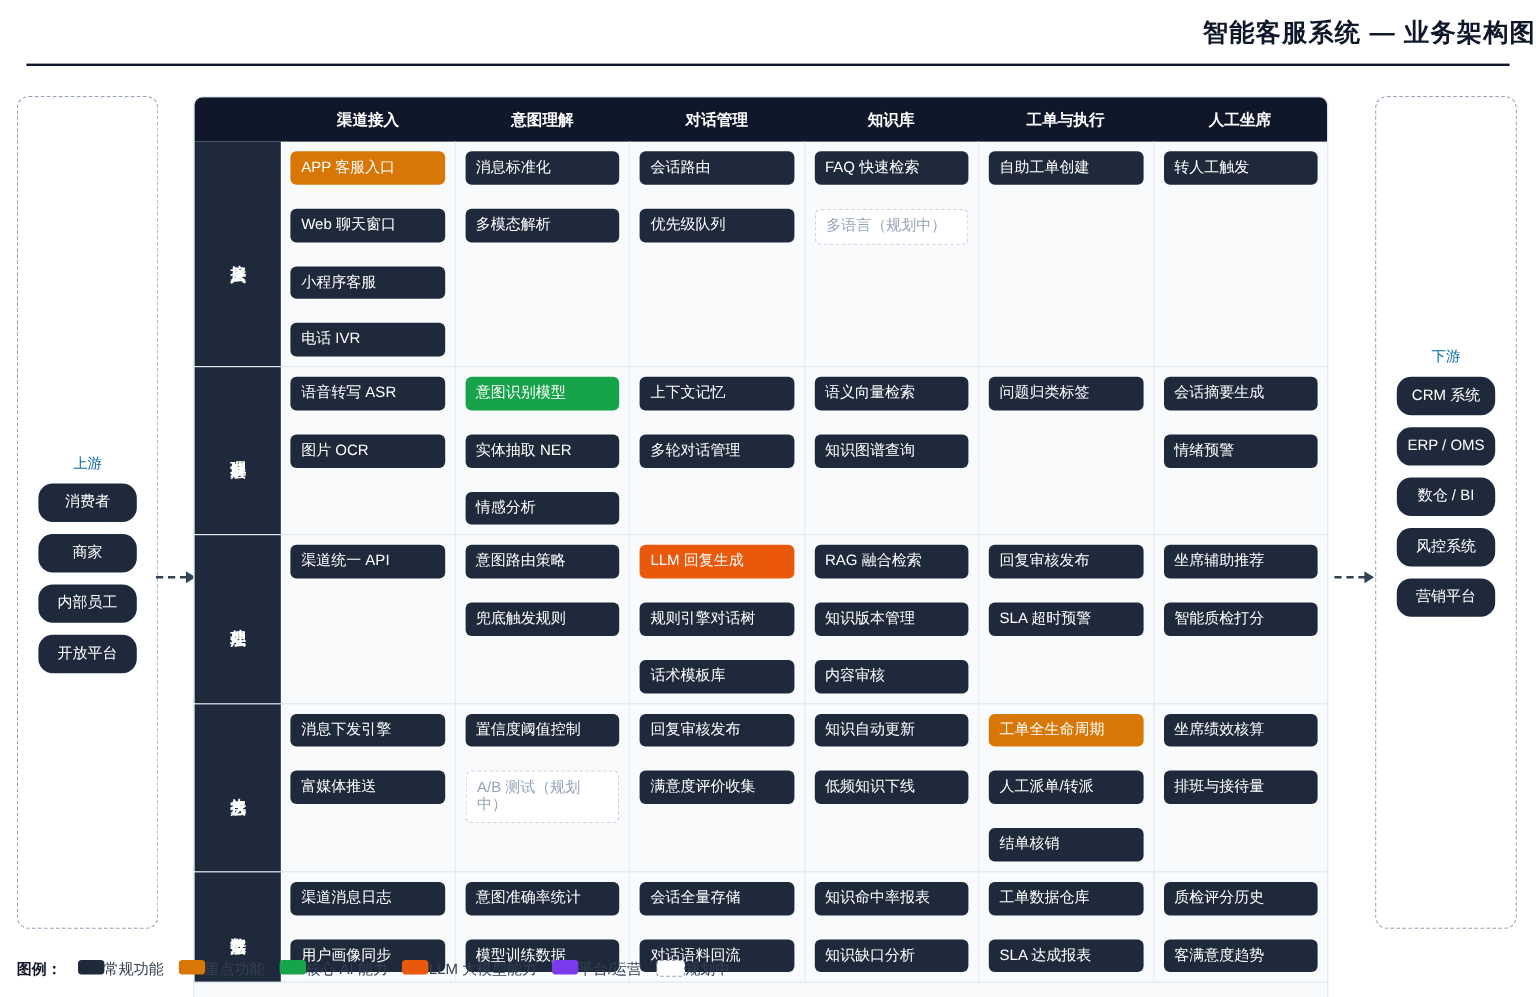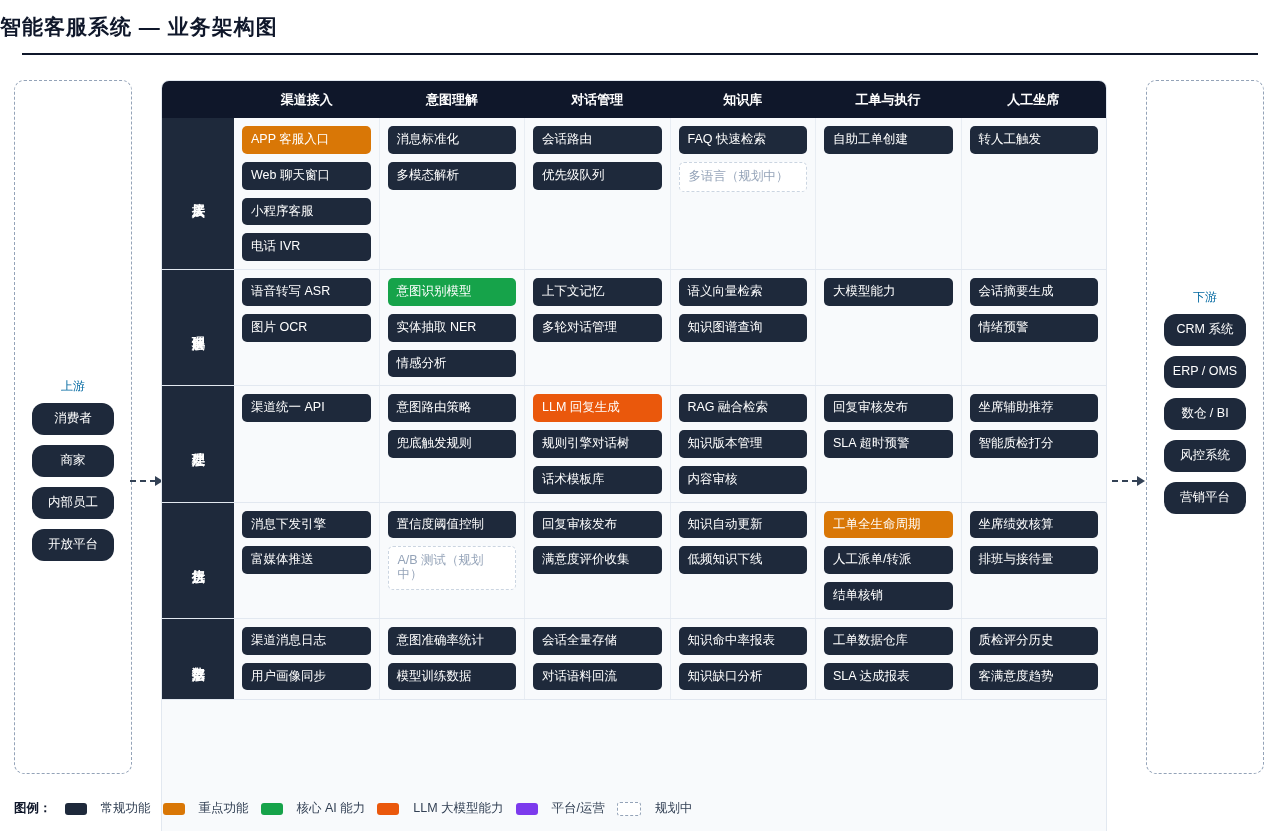--- a/index.html
+++ b/index.html
@@ -3,21 +3,21 @@
 <meta charset="utf-8">
 <style>
   html,body{margin:0;padding:0;}
   body{
     width:1280px;height:831px;background:#ffffff;
     font-family:"Liberation Sans","DejaVu Sans",sans-serif;
     color:#1e293b;overflow:hidden;position:relative;
   }
   
   .title{
-    text-align:left;font-size:21px;font-weight:bold;color:#0f172a;
+    text-align:right;font-size:21px;font-weight:bold;color:#0f172a;
     padding-top:13px;letter-spacing:1px;
   }
   .title-rule{
     height:2px;background:#0f172a;margin:12px 22px 0 22px;
   }
 
   
   .canvas{position:absolute;left:0;top:56px;width:1280px;height:720px;}
 
   
@@ -61,21 +61,21 @@
     color:#ffffff;font-size:13px;font-weight:bold;
   }
   .body-row{display:flex;border-bottom:1px solid #e2e8f0;}
   .row-label{
     width:72px;flex:none;background:#1e293b;color:#ffffff;
     display:flex;align-items:center;justify-content:center;
     font-size:13px;font-weight:bold;letter-spacing:1px;
     writing-mode:vertical-rl;text-orientation:upright;
   }
   .cell{
-    flex:1;padding:8px 8px 8px 8px;display:flex;flex-direction:column;gap:8px;
+    flex:1;padding:8px 8px 8px 8px;display:flex;flex-direction:column;gap:20px;
     border-right:1px solid #e8edf3;box-sizing:border-box;
   }
   .cell:last-child{border-right:none;}
   .node{
     border-radius:5px;padding:7px 9px;font-size:12.5px;color:#ffffff;
     background:#1e293b;line-height:1.1;box-sizing:border-box;
   }
   .node.accent{background:#d97706;}
   .node.ai{background:#16a34a;}
   .node.llm{background:#ea580c;}
@@ -101,21 +101,21 @@
   .chip.platform{background:#7c3aed;}
   .chip.ai{background:#16a34a;}
   .chip.llm{background:#ea580c;}
 
   
   .legend{
     position:absolute;left:14px;top:800px;display:flex;align-items:center;gap:9px;
     font-size:12.5px;color:#334155;
   }
   .legend-title{font-weight:bold;color:#0f172a;margin-right:4px;}
-  .legend-item{display:flex;align-items:center;gap:14px;margin-right:12px;}
+  .legend-item{display:flex;align-items:flex-start;gap:0;margin-right:12px;}
   .sw{width:22px;height:12px;border-radius:3px;background:#1e293b;}
   .sw.accent{background:#d97706;}
   .sw.ai{background:#16a34a;}
   .sw.llm{background:#ea580c;}
   .sw.platform{background:#7c3aed;}
   .sw.planned{background:#ffffff;border:1px dashed #94a3b8;}
 </style>
 </head>
 <body>
 
@@ -192,21 +192,21 @@
           </div>
           <div class="cell">
             <div class="node ">上下文记忆</div>
             <div class="node ">多轮对话管理</div>
           </div>
           <div class="cell">
             <div class="node ">语义向量检索</div>
             <div class="node ">知识图谱查询</div>
           </div>
           <div class="cell">
-            <div class="node ">大模型能力</div>
+            <div class="node ">问题归类标签</div>
           </div>
           <div class="cell">
             <div class="node ">会话摘要生成</div>
             <div class="node ">情绪预警</div>
           </div>
         </div>
         <div class="body-row" style="min-height: 100px;">
           <div class="row-label">处理层</div>
           <div class="cell">
             <div class="node ">渠道统一 API</div>

